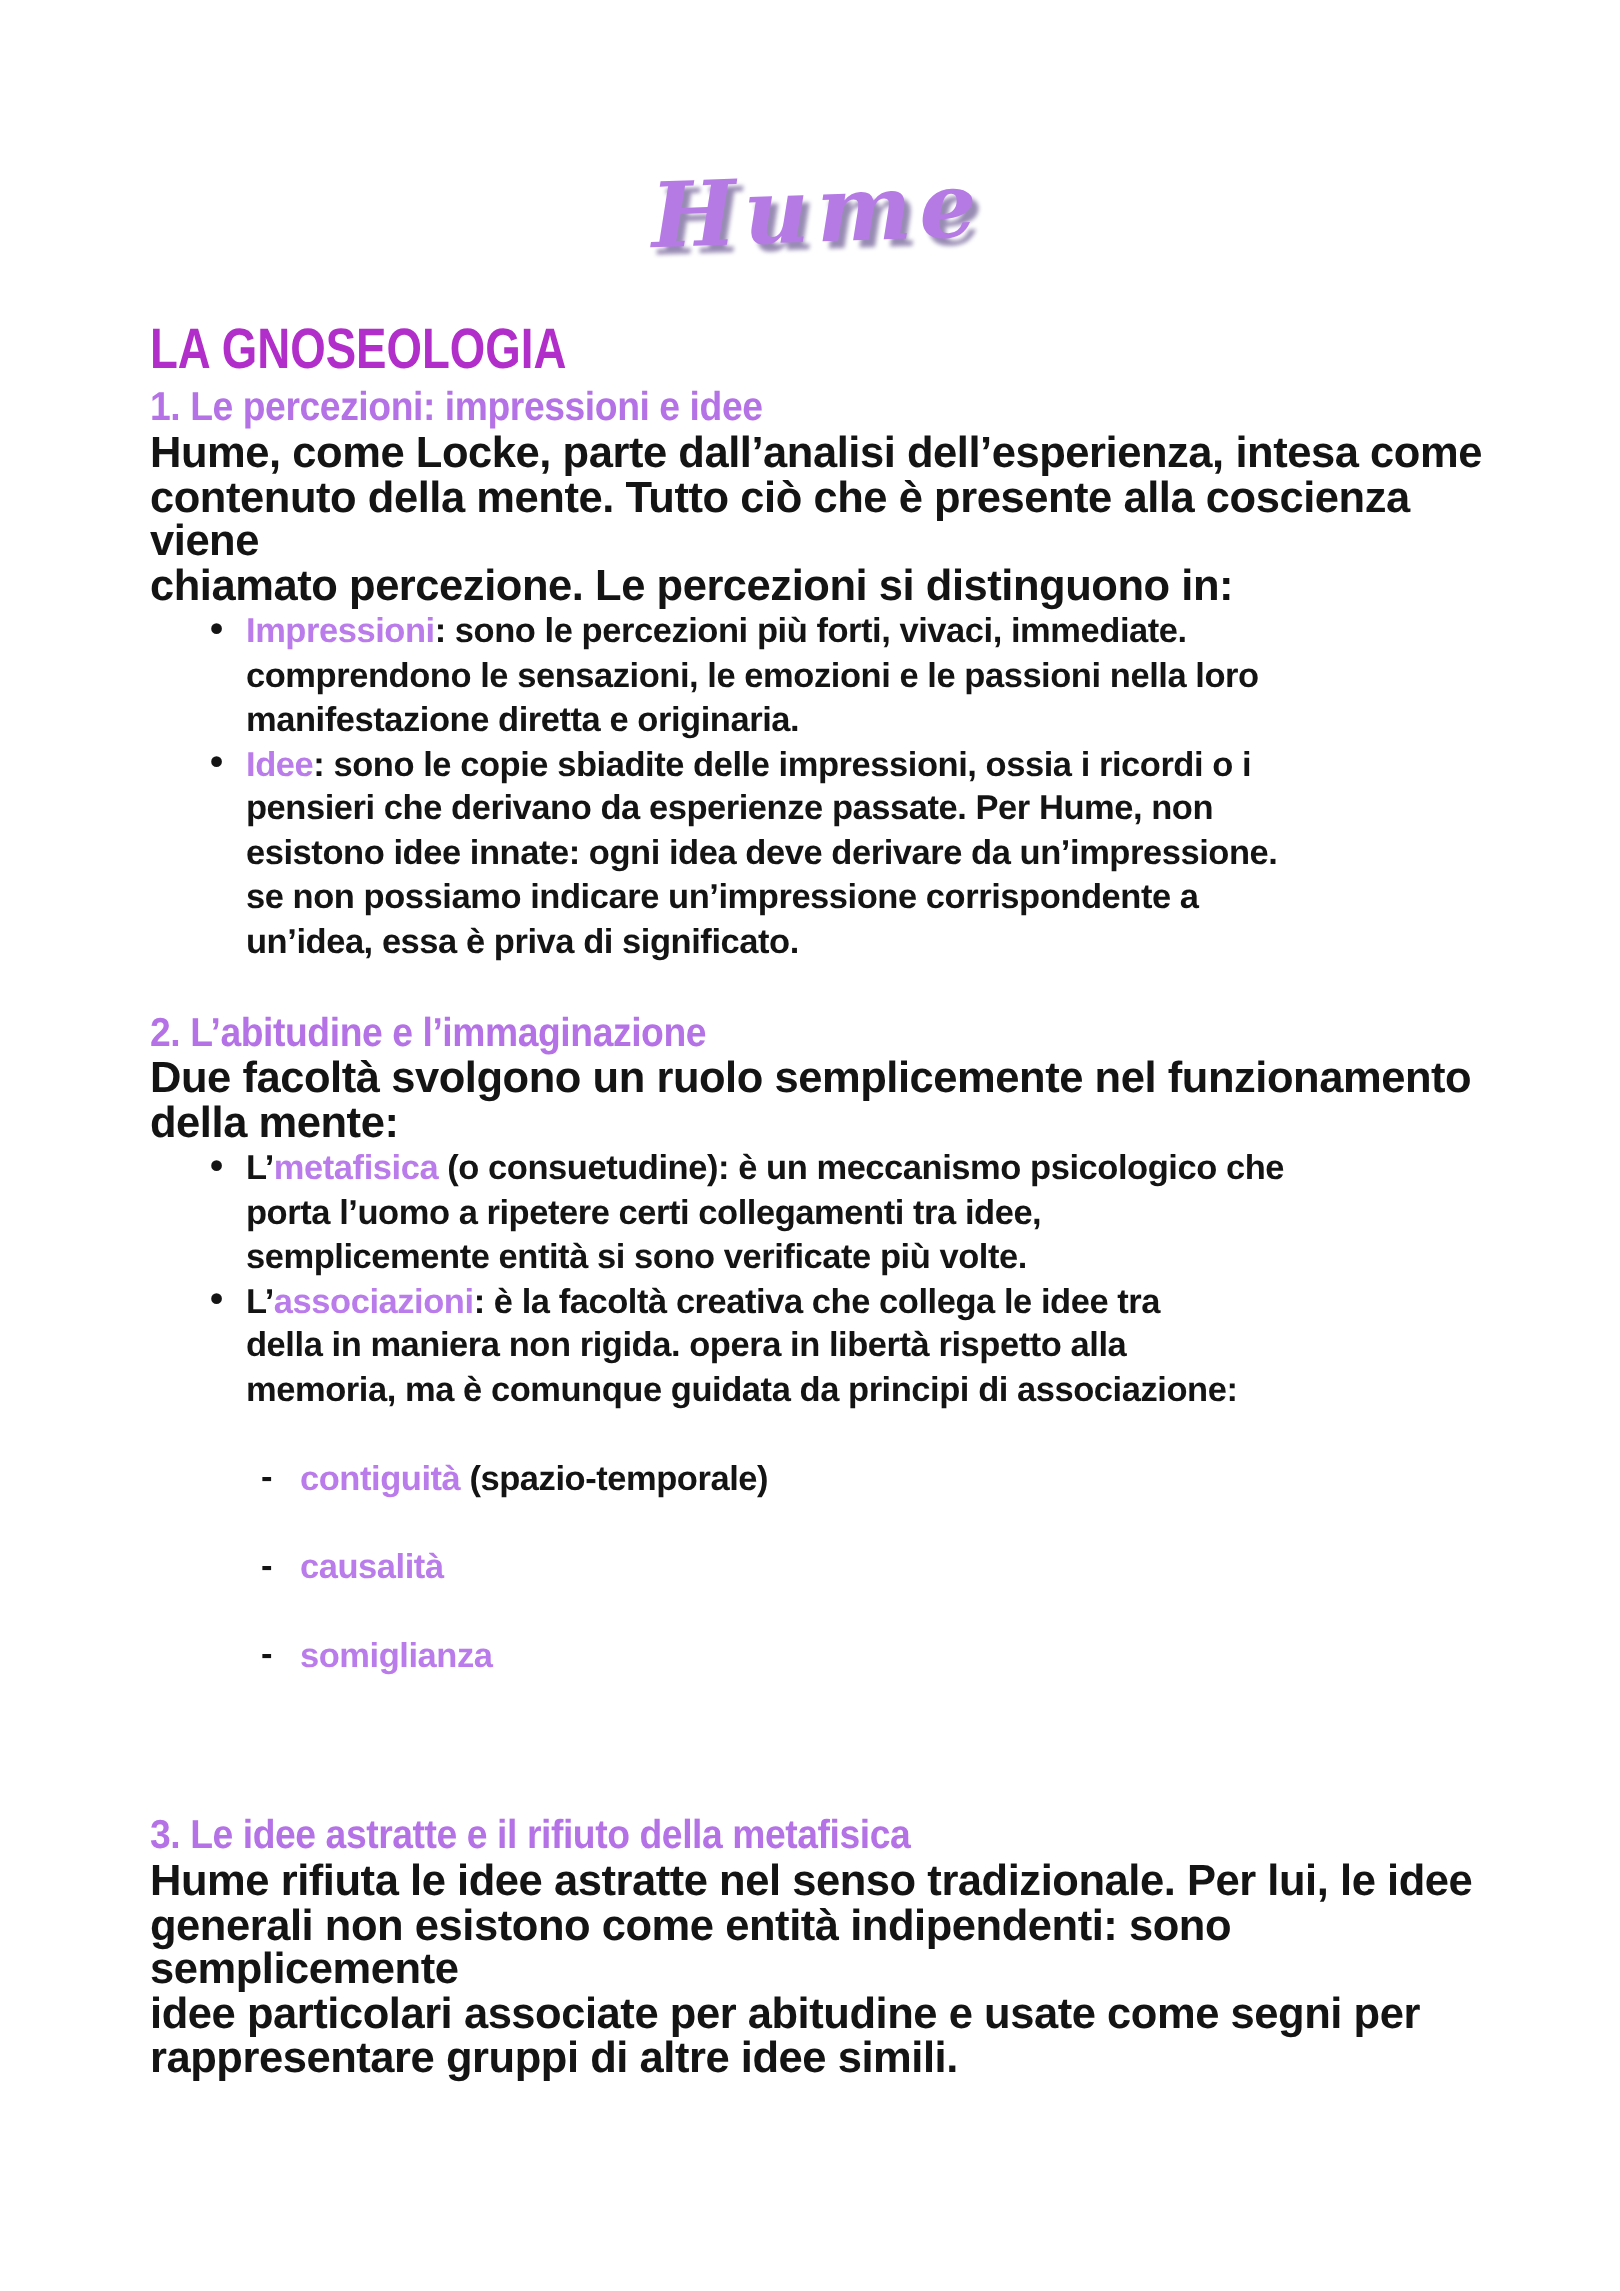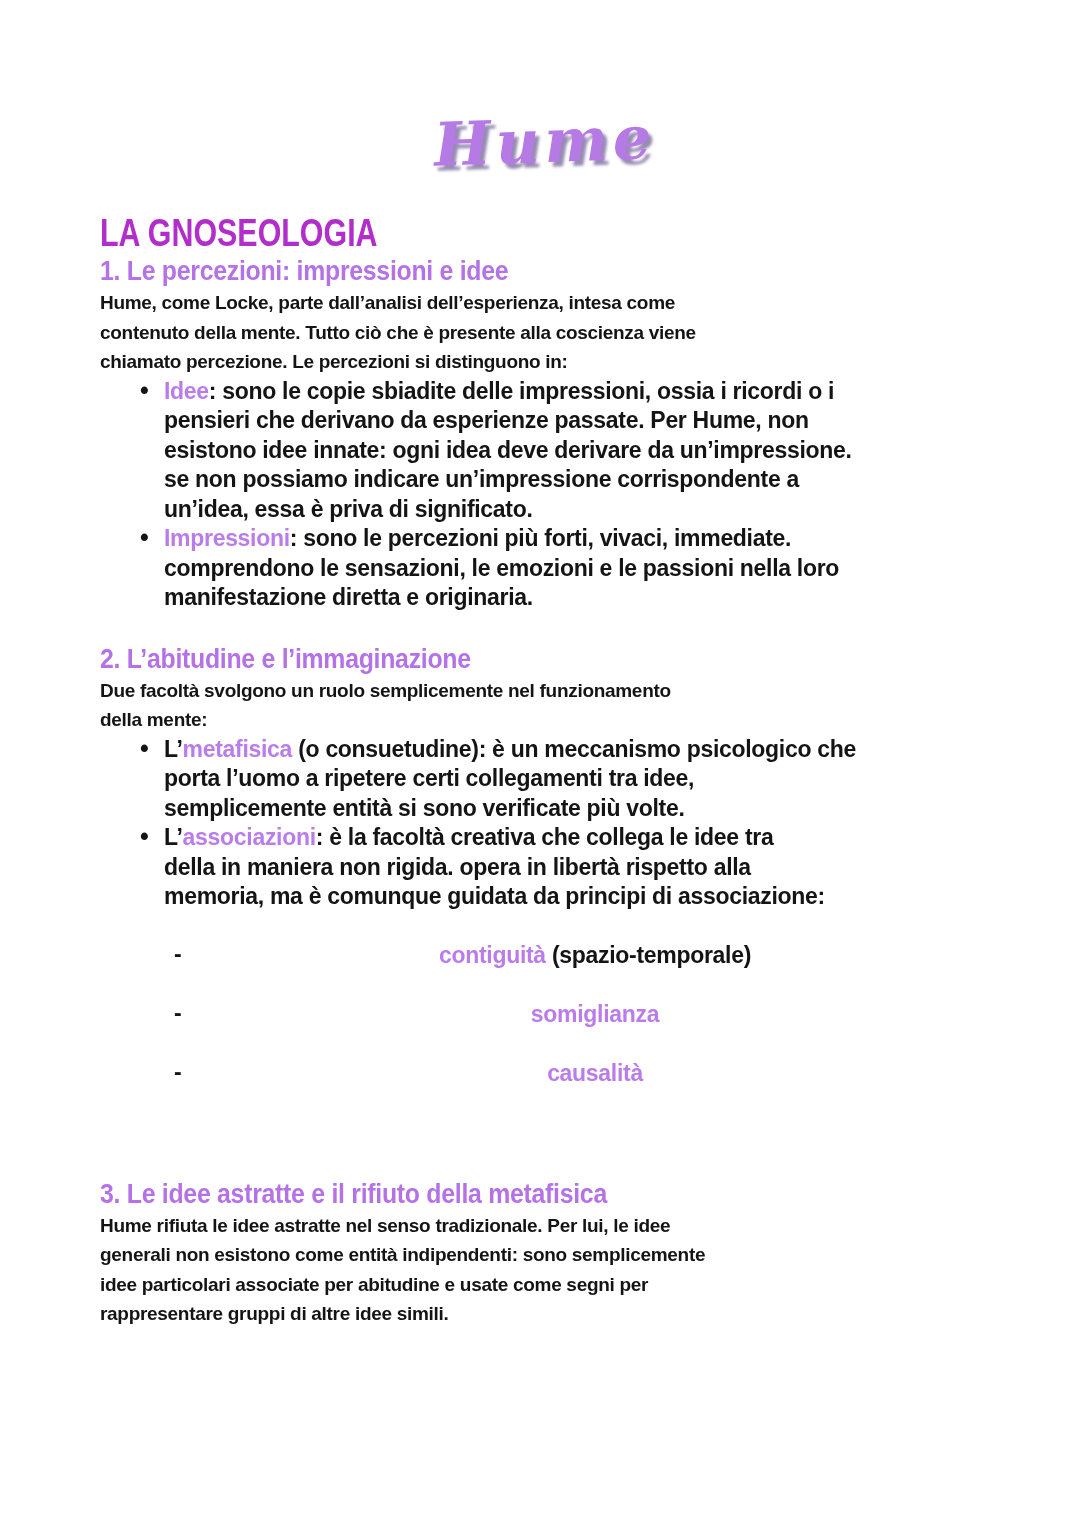--- a/index.html
+++ b/index.html
@@ -52,21 +52,21 @@
     font-weight: 700;
     letter-spacing: -0.3px;
     transform: scaleX(0.92);
     transform-origin: left center;
     white-space: nowrap;
     margin: 0 0 2px 0;
   }
   .sec2 h2.section-heading, .sec3 h2.section-heading { margin-top: 31px; }
   p.body-text {
     color: #141414;
-    font-size: 19px;
+    font-size: 29px;
     font-weight: 700;
     line-height: 29.5px;
     letter-spacing: -0.3px;
     white-space: pre-line;
   }
   p.closing { margin-top: 30px; }
   ul.bullet-list { list-style: none; margin: 0; }
   ul.bullet-list > li {
     position: relative;
     padding-left: 64px;
@@ -84,21 +84,20 @@
     top: -1px;
     color: #141414;
     font-size: 25px;
   }
   .kw { color: #ba7cea; }
   ul.dash-list { list-style: none; margin: 0; }
   ul.dash-list > li {
     position: relative;
     padding-left: 36px;
     white-space: pre-line;
-    text-align: center;
   }
   ul.dash-list > li::before {
     content: "-";
     position: absolute;
     left: 10px;
     top: -1px;
     color: #141414;
   }
 </style>
 </head>
@@ -111,46 +110,46 @@
   </div>
 
   <h1 class="main-heading">LA GNOSEOLOGIA</h1>
 
   <section class="sec1">
     <h2 class="section-heading">1. Le percezioni: impressioni e idee</h2>
     <p class="body-text">Hume, come Locke, parte dall’analisi dell’esperienza, intesa come
 contenuto della mente. Tutto ciò che è presente alla coscienza viene
 chiamato percezione. Le percezioni si distinguono in:</p>
     <ul class="bullet-list">
+      <li><span class="kw">Impressioni</span><span>: sono le percezioni più forti, vivaci, immediate.
+comprendono le sensazioni, le emozioni e le passioni nella loro
+manifestazione diretta e originaria.</span></li>
       <li><span class="kw">Idee</span><span>: sono le copie sbiadite delle impressioni, ossia i ricordi o i
 pensieri che derivano da esperienze passate. Per Hume, non
 esistono idee innate: ogni idea deve derivare da un’impressione.
 se non possiamo indicare un’impressione corrispondente a
 un’idea, essa è priva di significato.</span></li>
-      <li><span class="kw">Impressioni</span><span>: sono le percezioni più forti, vivaci, immediate.
-comprendono le sensazioni, le emozioni e le passioni nella loro
-manifestazione diretta e originaria.</span></li>
     </ul>
   </section>
 
   <section class="sec2">
     <h2 class="section-heading">2. L’abitudine e l’immaginazione</h2>
     <p class="body-text">Due facoltà svolgono un ruolo semplicemente nel funzionamento
 della mente:</p>
     <ul class="bullet-list">
       <li><span>L’</span><span class="kw">metafisica</span><span> (o consuetudine): è un meccanismo psicologico che
 porta l’uomo a ripetere certi collegamenti tra idee,
 semplicemente entità si sono verificate più volte.</span></li>
       <li><span>L’</span><span class="kw">associazioni</span><span>: è la facoltà creativa che collega le idee tra
 della in maniera non rigida. opera in libertà rispetto alla
 memoria, ma è comunque guidata da principi di associazione:</span>
         <ul class="dash-list">
           <li><span class="kw">contiguità</span><span> (spazio-temporale)</span></li>
+          <li><span class="kw">causalità</span><span></span></li>
           <li><span class="kw">somiglianza</span><span></span></li>
-          <li><span class="kw">causalità</span><span></span></li>
         </ul>
       </li>
     </ul>
   </section>
 
   <section class="sec3">
     <h2 class="section-heading">3. Le idee astratte e il rifiuto della metafisica</h2>
     <p class="body-text">Hume rifiuta le idee astratte nel senso tradizionale. Per lui, le idee
 generali non esistono come entità indipendenti: sono semplicemente
 idee particolari associate per abitudine e usate come segni per

